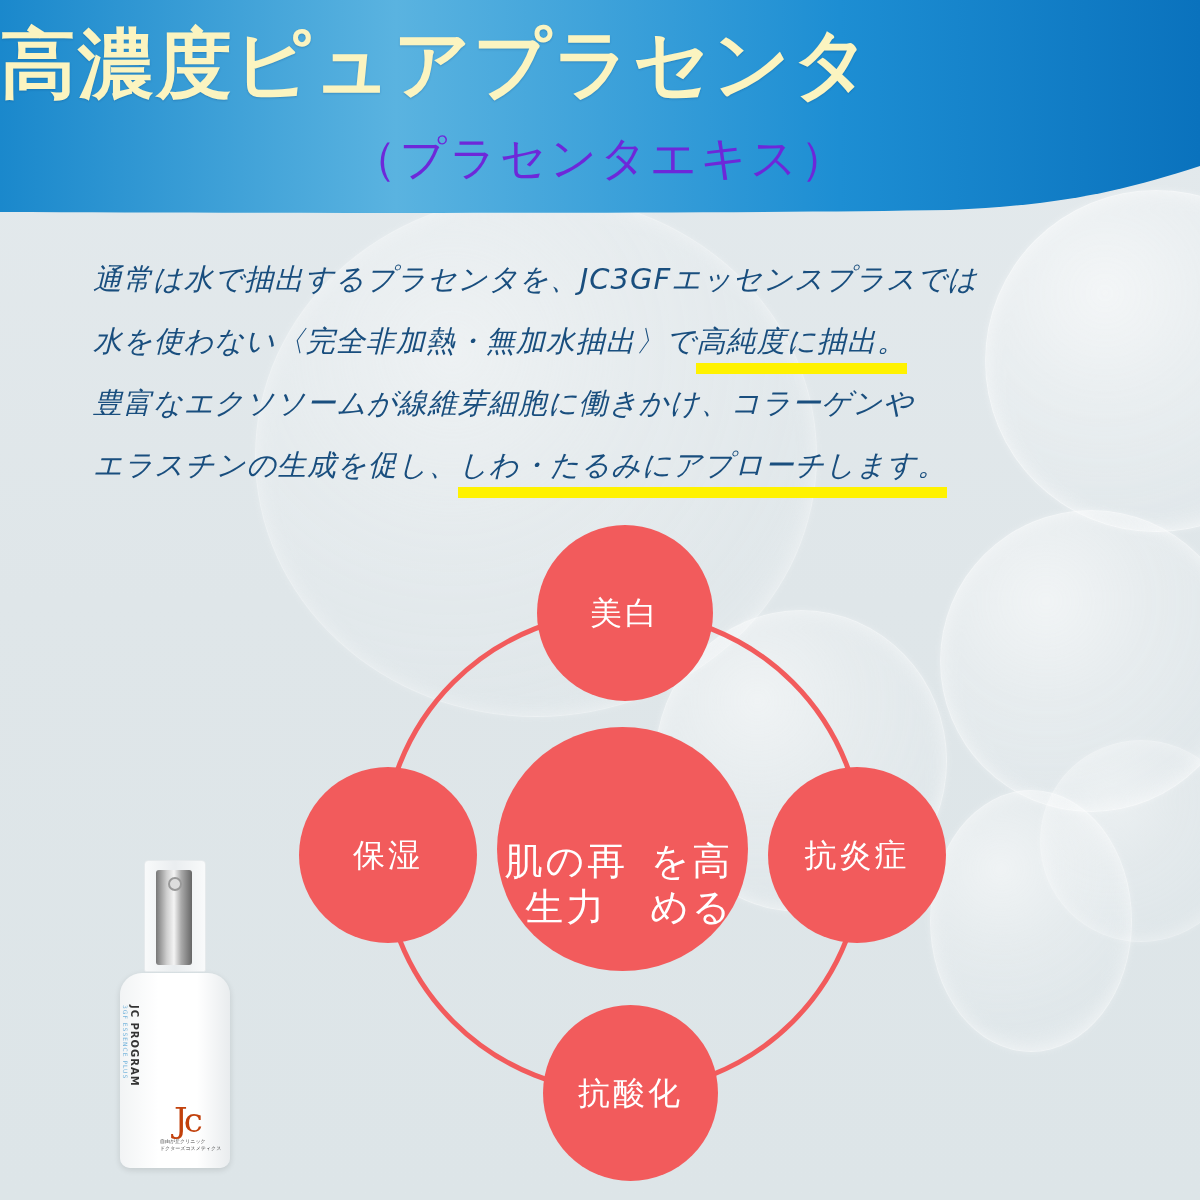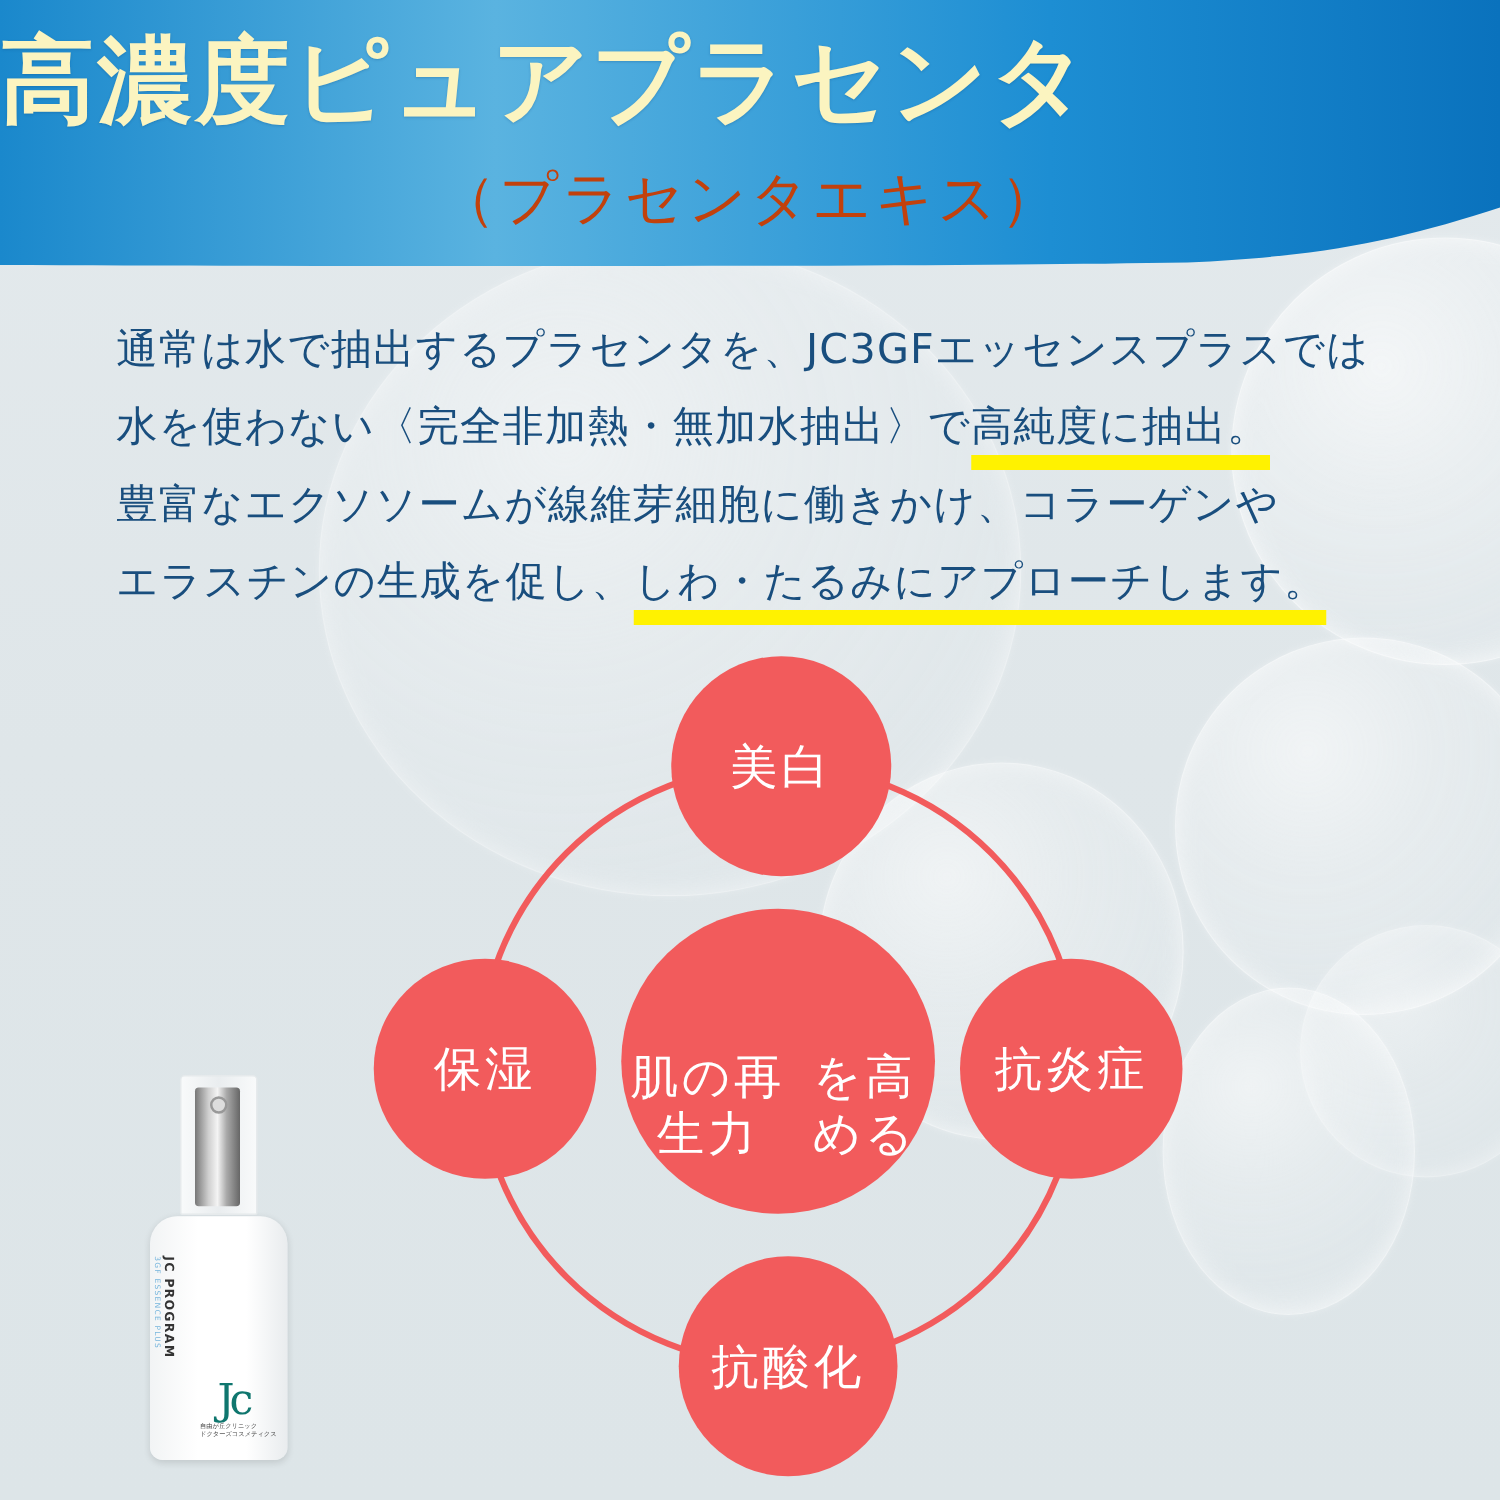--- a/index.html
+++ b/index.html
@@ -22,40 +22,40 @@
   .header-svg { position: absolute; left: 0; top: 0; }
   .title {
     position: absolute; left: 0; width: 1200px; text-align: left;
     top: 14px; font-family: "DejaVu Serif", "Liberation Serif", serif;
     font-size: 76px; font-weight: bold; color: #fbf4c0; letter-spacing: 2px;
     text-shadow: 0 1px 2px rgba(0,60,120,0.25);
   }
   .subtitle {
     position: absolute; left: 0; width: 1200px; text-align: center;
     top: 128px; font-family: "DejaVu Serif", "Liberation Serif", serif;
-    font-size: 46px; color: #c2410c; letter-spacing: 3px;
+    font-size: 46px; color: #6d28d9; letter-spacing: 3px;
   }
 
   
   .body-text { position: absolute; left: 93px; top: 248px; width: 1080px; }
   .line {
-    font-size: 33px; color: #194e7e; line-height: 62px; height: 62px;
-    white-space: nowrap; letter-spacing: 1px;
+    font-size: 29px; color: #194e7e; line-height: 62px; height: 62px;
+    white-space: nowrap; letter-spacing: 1px; font-style: italic;
   }
   .hl {
     background: linear-gradient(180deg, transparent 0%, transparent 78%, #fff200 78%, #fff200 100%);
     padding-bottom: 16px;
   }
 
   
   .diagram-svg { position: absolute; left: 0; top: 0; }
   .node {
     position: absolute; border-radius: 50%; background: #f25b5c;
     color: #ffffff; display: flex; align-items: center; justify-content: center;
-    text-align: center; font-size: 38px; letter-spacing: 3px; line-height: 46px;
+    text-align: center; font-size: 32px; letter-spacing: 3px; line-height: 46px;
   }
   .node.center { font-size: 38px; justify-content: flex-start; padding-top: 70px; box-sizing: border-box; }
 
   
   .bottle { position: absolute; left: 112px; top: 855px; width: 180px; height: 340px; }
   .cap {
     position: absolute; left: 32px; top: 5px; width: 60px; height: 110px;
     border-radius: 4px 4px 2px 2px;
     background: linear-gradient(90deg, rgba(255,255,255,0.8), rgba(235,238,240,0.9) 50%, rgba(255,255,255,0.8));
     border: 1px solid #e6eaec;
@@ -76,21 +76,21 @@
     box-shadow: 0 2px 6px rgba(0,0,0,0.12);
   }
   .vtext {
     position: absolute; left: 14px; top: 150px; transform-origin: left top;
     transform: rotate(90deg) translate(0, -14px); white-space: nowrap;
   }
   .vtext .brand { font-size: 10px; font-weight: bold; color: #333; letter-spacing: 1px; display: block; }
   .vtext .prod { font-size: 6px; color: #78b6dd; letter-spacing: 1px; display: block; }
   .logo {
     position: absolute; left: 62px; top: 245px; font-family: "DejaVu Serif", "Liberation Serif", serif;
-    font-size: 34px; color: #0f766e; letter-spacing: -4px;
+    font-size: 34px; color: #c2410c; letter-spacing: -4px;
   }
   .clinic { position: absolute; left: 48px; top: 283px; font-size: 5px; color: #444; line-height: 7px; white-space: nowrap; }
 </style>
 </head>
 <body>
 
 <div class="canvas">
 
   <div class="bubble" style="left:255px; top:195px; width:560px; height:520px; opacity:0.55;"></div>
   <div class="bubble" style="left:985px; top:190px; width:340px; height:340px; opacity:0.8;"></div>

